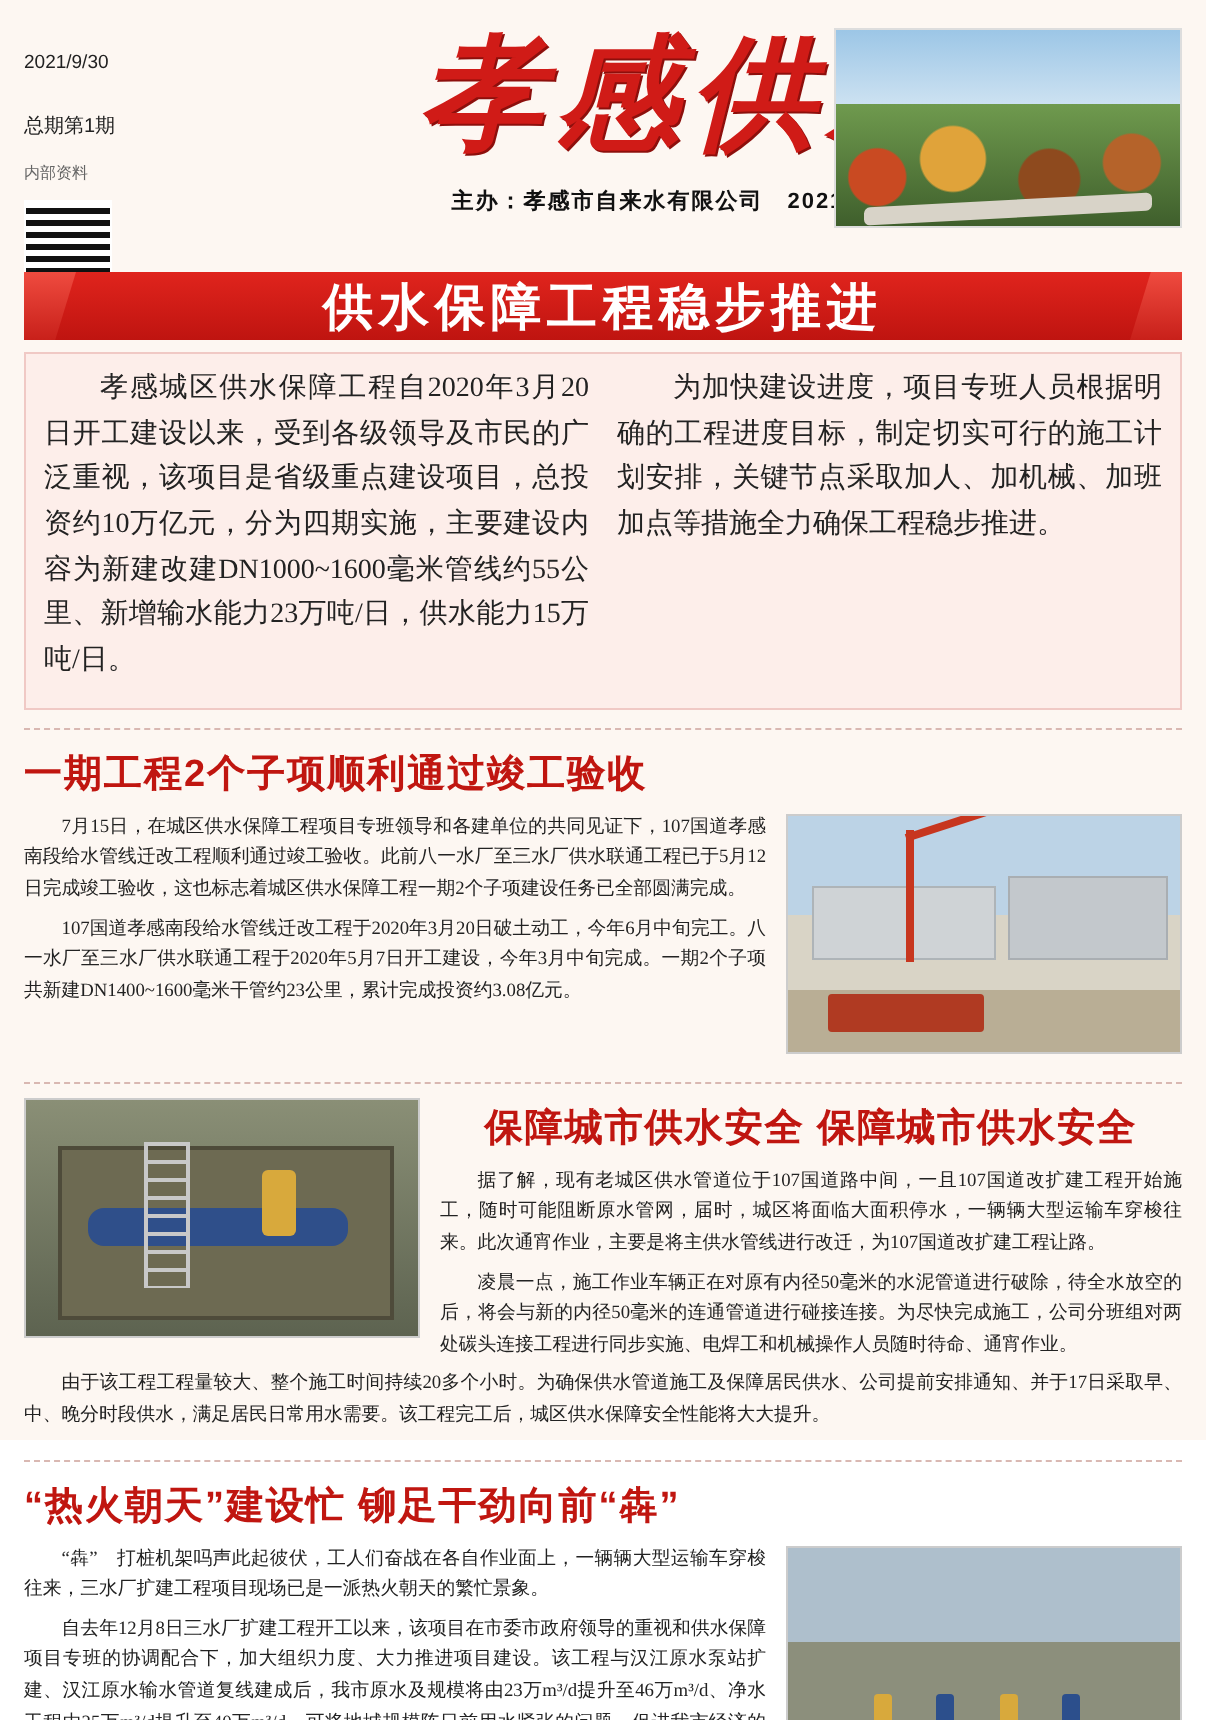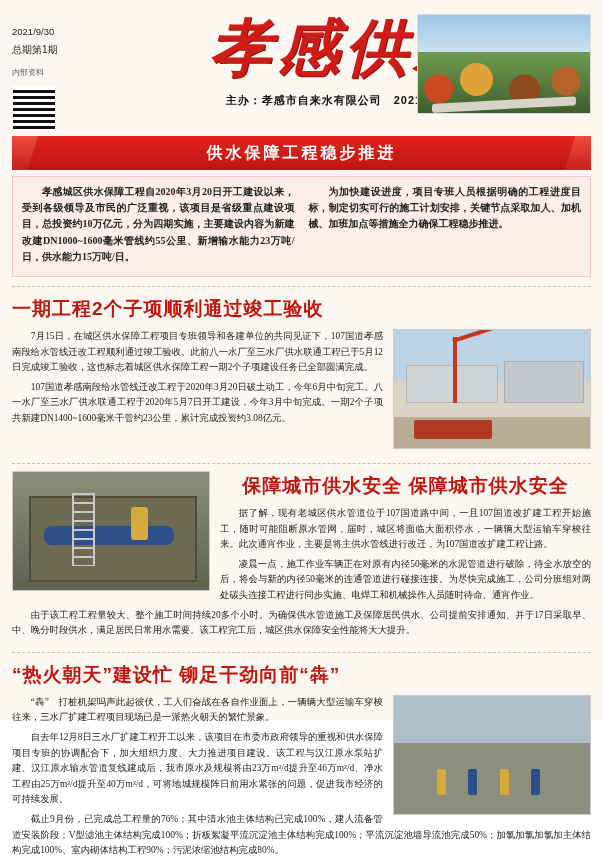--- a/index.html
+++ b/index.html
@@ -26,21 +26,21 @@
   }
   .mast-left{
     width:88px;
     padding-top:14px;
     font-family:"Liberation Sans", sans-serif;
     font-size:9px;
     color:#333;
     line-height:1.7;
   }
   .mast-left .dateline{font-size:9.5px;color:#222;}
-  .mast-left .issue{font-size:10px;color:#222;margin-top:1px;}
+  .mast-left .issue{font-size:10px;color:#222;margin-top:15px;}
   .mast-left .internal{font-size:8px;color:#666;margin-top:8px;}
   .qr{
     margin-top:6px;
     width:42px;height:42px;
     background:
       repeating-linear-gradient(0deg,#111 0 3px,#fff 3px 6px),
       repeating-linear-gradient(90deg,#111 0 3px,transparent 3px 6px);
     background-color:#fff;
     border:1px solid #fff;
   }
@@ -94,43 +94,42 @@
   .banner{
     margin-top:6px;
     height:34px;
     background:linear-gradient(180deg,#e0241d,#bf1410);
     border-radius:2px;
     display:flex;align-items:center;justify-content:center;
     position:relative;
   }
   .banner .txt{
     font-family:"Liberation Sans", sans-serif;
-    font-size:16px;font-weight:bold;color:#fff;letter-spacing:3px;
+    font-size:25px;font-weight:bold;color:#fff;letter-spacing:3px;
   }
   .banner:before,.banner:after{
     content:"";position:absolute;top:0;bottom:0;width:26px;
     background:linear-gradient(180deg,#ef4b3f,#c8201a);
   }
   .banner:before{left:0;clip-path:polygon(0 0,100% 0,60% 100%,0 100%);}
   .banner:after{right:0;clip-path:polygon(40% 0,100% 0,100% 100%,0 100%);}
   
   .lead{
     margin-top:6px;
     border:1px solid #f0c9c5;
     background:#fdeeea;
     padding:7px 9px;
     display:flex;gap:14px;
   }
   .lead .col{
     flex:1;
-    font-size:10px;
+    font-size:14px;
     line-height:1.62;
     text-align:justify;
     color:#222;
-    font-weight:bold;
   }
   .lead .col p{margin:0 0 4px 0;text-indent:2em;}
   
   .article{
     margin-top:9px;
     border-top:1px dashed #d9b8b2;
     padding-top:7px;
   }
   .art-head{
     font-family:"Liberation Sans", sans-serif;

